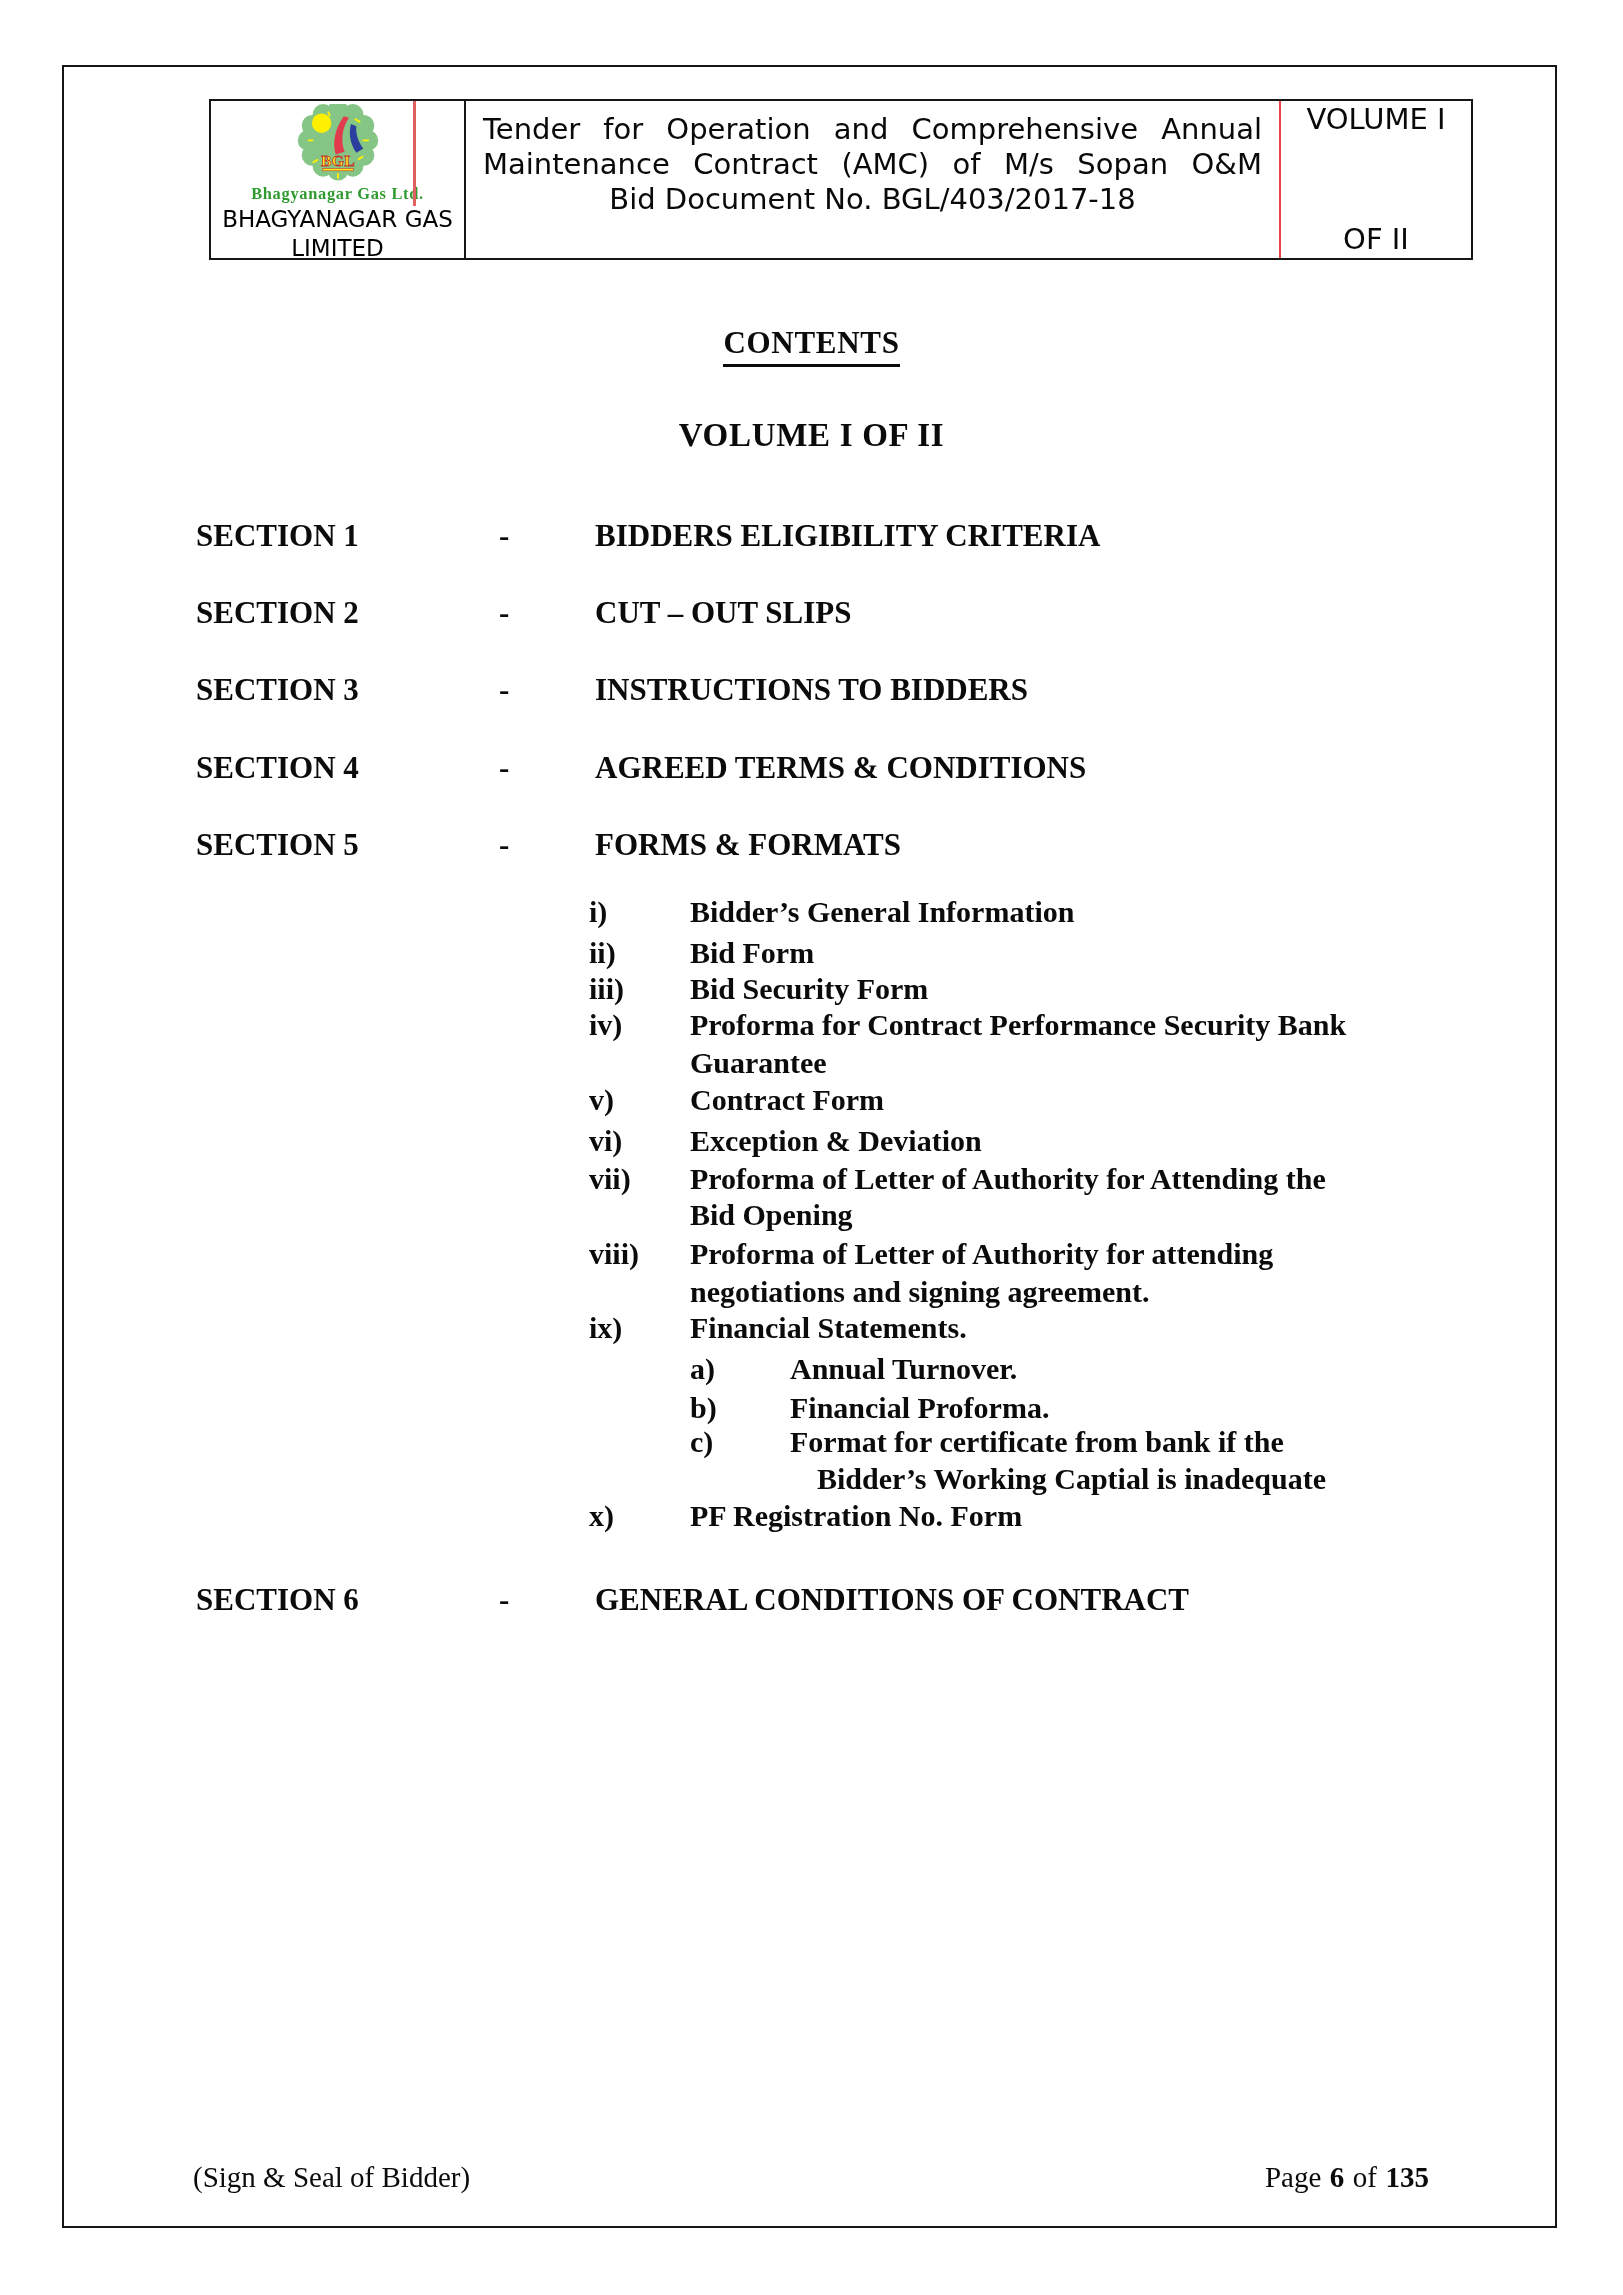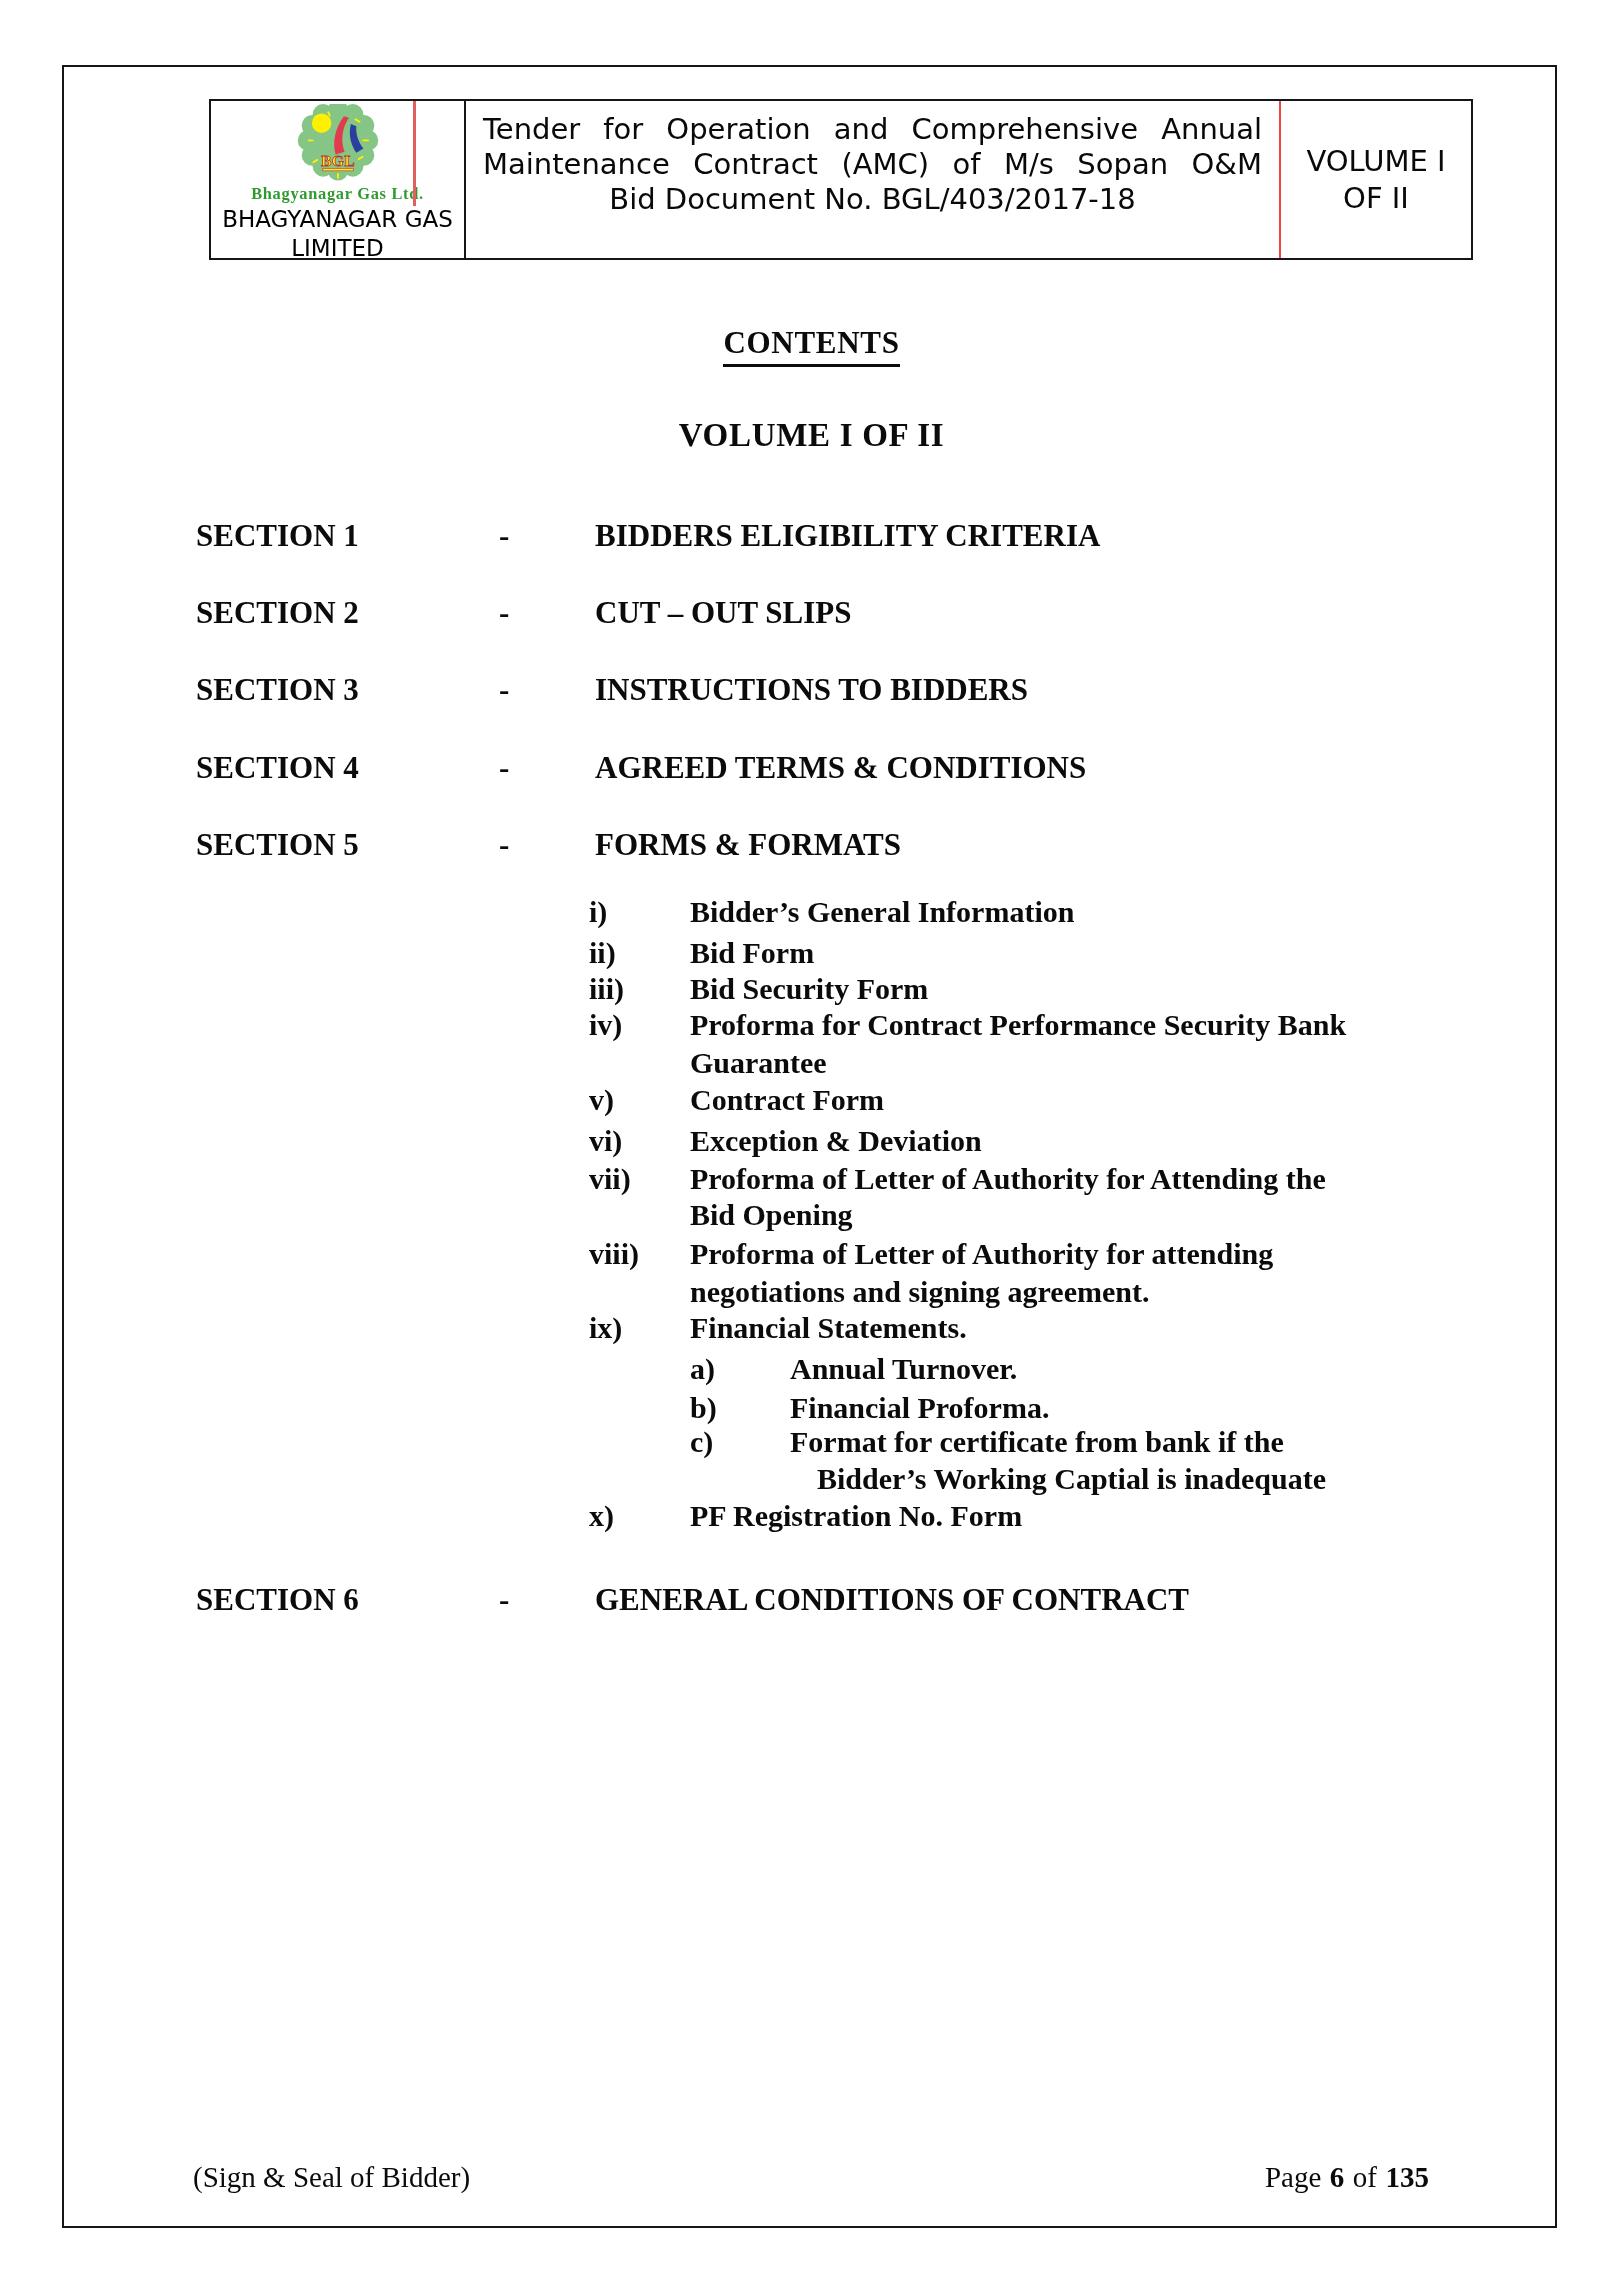--- a/index.html
+++ b/index.html
@@ -60,21 +60,21 @@
     font-family:"DejaVu Sans", sans-serif;
     font-size:29px;line-height:35px;
     color:#090909;
   }
   .t-just{text-align:justify;text-align-last:justify;}
   .t-left{text-align:left;}
   .t-center{text-align:center;}
   .cell-volume{
     width:190px;flex:0 0 190px;
     display:flex;flex-direction:column;
-    align-items:center;justify-content:center;
+    align-items:center;justify-content:space-between;
     font-family:"DejaVu Sans", sans-serif;
     font-size:29px;line-height:37px;
     color:#090909;
     box-sizing:border-box;
   }
   
   .center-band{
     position:absolute;left:177px;width:1269px;
     text-align:center;
   }

